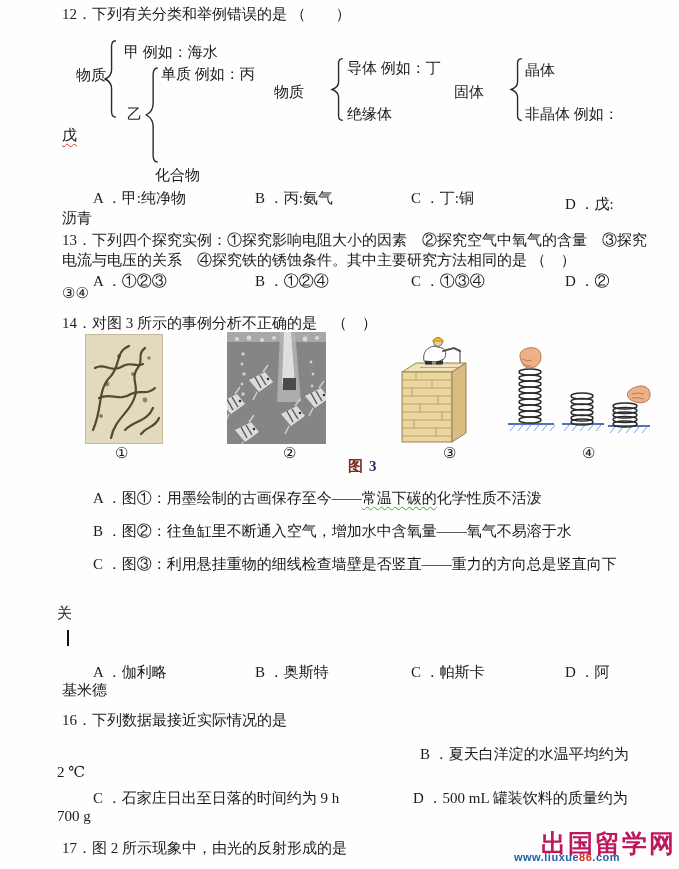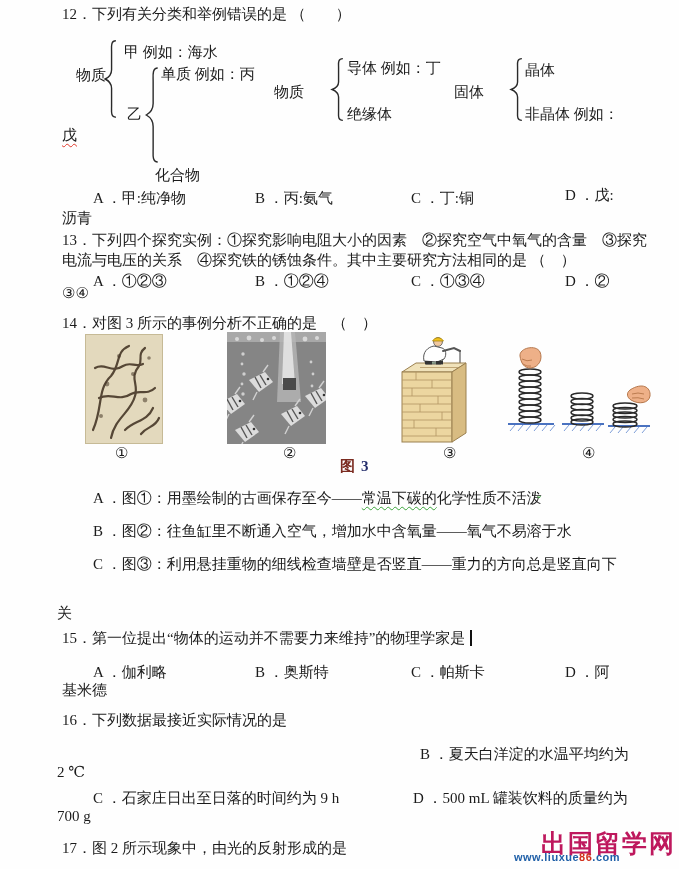--- a/index.html
+++ b/index.html
@@ -51,21 +51,21 @@
   <span class="ln" style="left:454px;top:83px">固体</span>
   <svg class="brace" style="left:509px;top:58px" width="15" height="63" viewBox="0 0 14 100" preserveAspectRatio="none">
     <path d="M12 1 C7 1 8 9 8 15 L8 38 C8 45 5 48 2 50 C5 52 8 55 8 62 L8 85 C8 91 7 99 12 99" stroke="#2a2a2a" stroke-width="1.4" fill="none" vector-effect="non-scaling-stroke"></path>
   </svg>
   <span class="ln" style="left:525px;top:61px">晶体</span>
   <span class="ln" style="left:525px;top:105px">非晶体 例如：</span>
 
   <span class="ln" style="left:93px;top:189px">A ．甲:纯净物</span>
   <span class="ln" style="left:255px;top:189px">B ．丙:氨气</span>
   <span class="ln" style="left:411px;top:189px">C ．丁:铜</span>
-  <span class="ln" style="left:565px;top:186px">D ．戊:</span>
+  <span class="ln" style="left:565px;top:195px">D ．戊:</span>
   <span class="ln" style="left:62px;top:209px">沥青</span>
 
   <span class="ln" style="left:62px;top:231px">13．下列四个探究实例：①探究影响电阻大小的因素　②探究空气中氧气的含量　③探究</span>
   <span class="ln" style="left:62px;top:251px">电流与电压的关系　④探究铁的锈蚀条件。其中主要研究方法相同的是 （　）</span>
   <span class="ln" style="left:93px;top:272px">A ．①②③</span>
   <span class="ln" style="left:255px;top:272px">B ．①②④</span>
   <span class="ln" style="left:411px;top:272px">C ．①③④</span>
   <span class="ln" style="left:565px;top:272px">D ．②</span>
   <span class="ln" style="left:62px;top:284px">③④</span>
 
@@ -209,29 +209,29 @@
     <g>
       <path d="M126 44 C138 36 147 41 146 50 C145 57 135 59 127 54 C123 51.5 122 47 126 44 Z" fill="#eeb088" stroke="#b5764a" stroke-width="1"></path>
       <path d="M128 48 q6 -2 12 0 M128 52 q6 -1 12 1" stroke="#b5764a" stroke-width="0.9" fill="none"></path>
     </g>
   </svg>
 
   <span class="ln" style="left:115px;top:444px">①</span>
   <span class="ln" style="left:283px;top:444px">②</span>
   <span class="ln" style="left:443px;top:444px">③</span>
   <span class="ln" style="left:582px;top:444px">④</span>
-  <span class="ln cap" style="left:340px;top:457px"><span class="cap-tu">图</span><span class="cap-num">3</span></span>
+  <span class="ln cap" style="left:348px;top:457px"><span class="cap-tu">图</span><span class="cap-num">3</span></span>
 
   <span class="ln" style="left:93px;top:489px"><span>A ．图①：用墨绘制的古画保存至今——</span><span class="wavy-green">常温下碳的</span><span>化学性质不活泼</span></span>
   <span class="ln check" style="left:537px;top:492px">ˇ</span>
   <span class="ln" style="left:93px;top:522px">B ．图②：往鱼缸里不断通入空气，增加水中含氧量——氧气不易溶于水</span>
   <span class="ln" style="left:93px;top:555px">C ．图③：利用悬挂重物的细线检查墙壁是否竖直——重力的方向总是竖直向下</span>
   <span class="ln" style="left:57px;top:604px">关</span>
 
-  <span class="ln" style="left:62px;top:629px"><span>15．第一位提出“物体的运动并不需要力来维持”的物理学家是</span><span class="cursor"></span></span>
+  <span class="ln" style="left:62px;top:629px"><span class="cursor"></span></span>
   <span class="ln" style="left:93px;top:663px">A ．伽利略</span>
   <span class="ln" style="left:255px;top:663px">B ．奥斯特</span>
   <span class="ln" style="left:411px;top:663px">C ．帕斯卡</span>
   <span class="ln" style="left:565px;top:663px">D ．阿</span>
   <span class="ln" style="left:62px;top:681px">基米德</span>
 
   <span class="ln" style="left:62px;top:711px">16．下列数据最接近实际情况的是</span>
   <span class="ln" style="left:420px;top:745px">B ．夏天白洋淀的水温平均约为</span>
   <span class="ln" style="left:57px;top:763px">2 ℃</span>
   <span class="ln" style="left:93px;top:789px">C ．石家庄日出至日落的时间约为 9 h</span>

